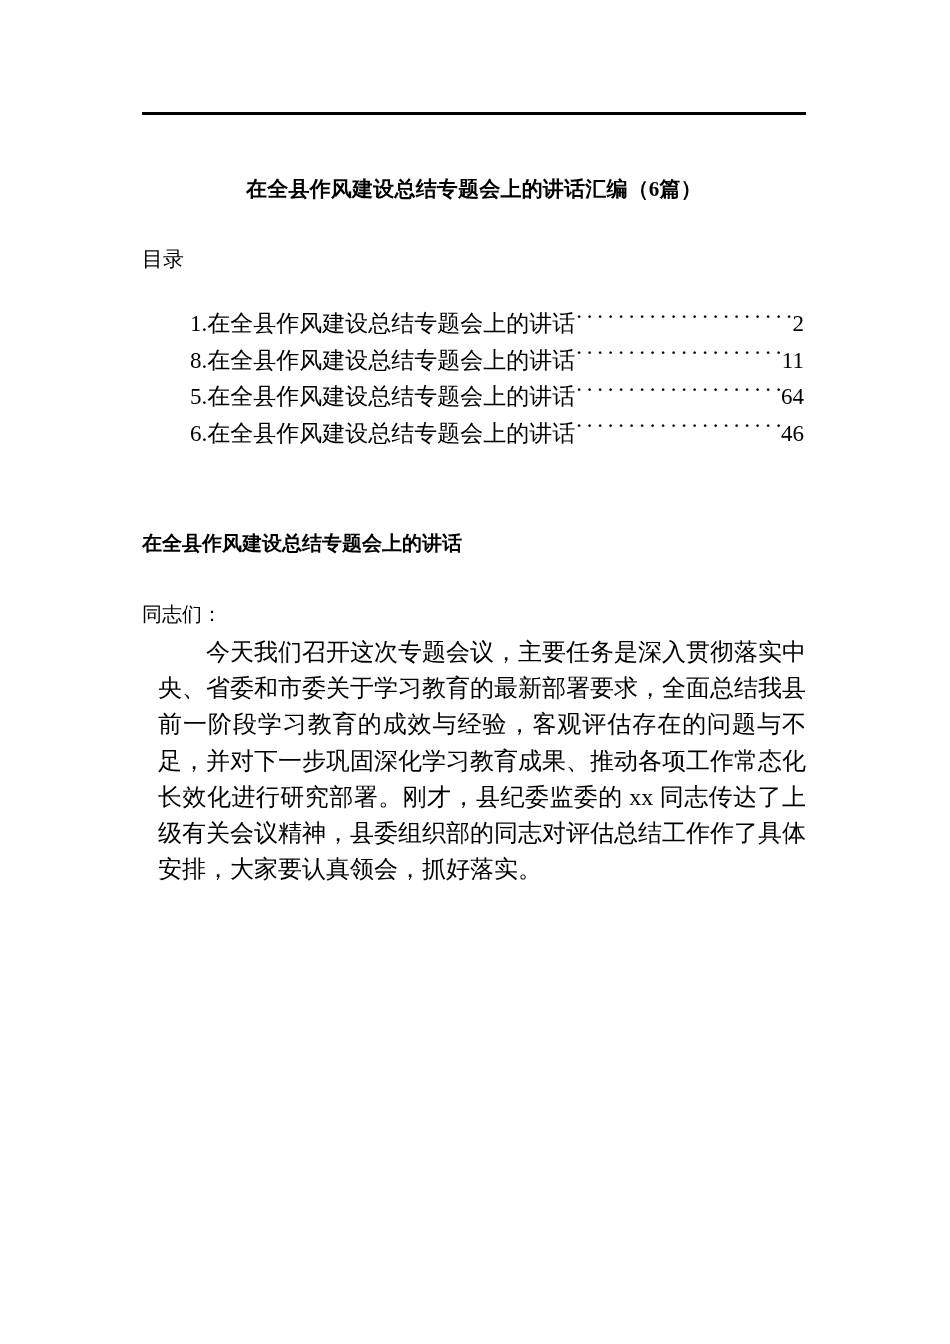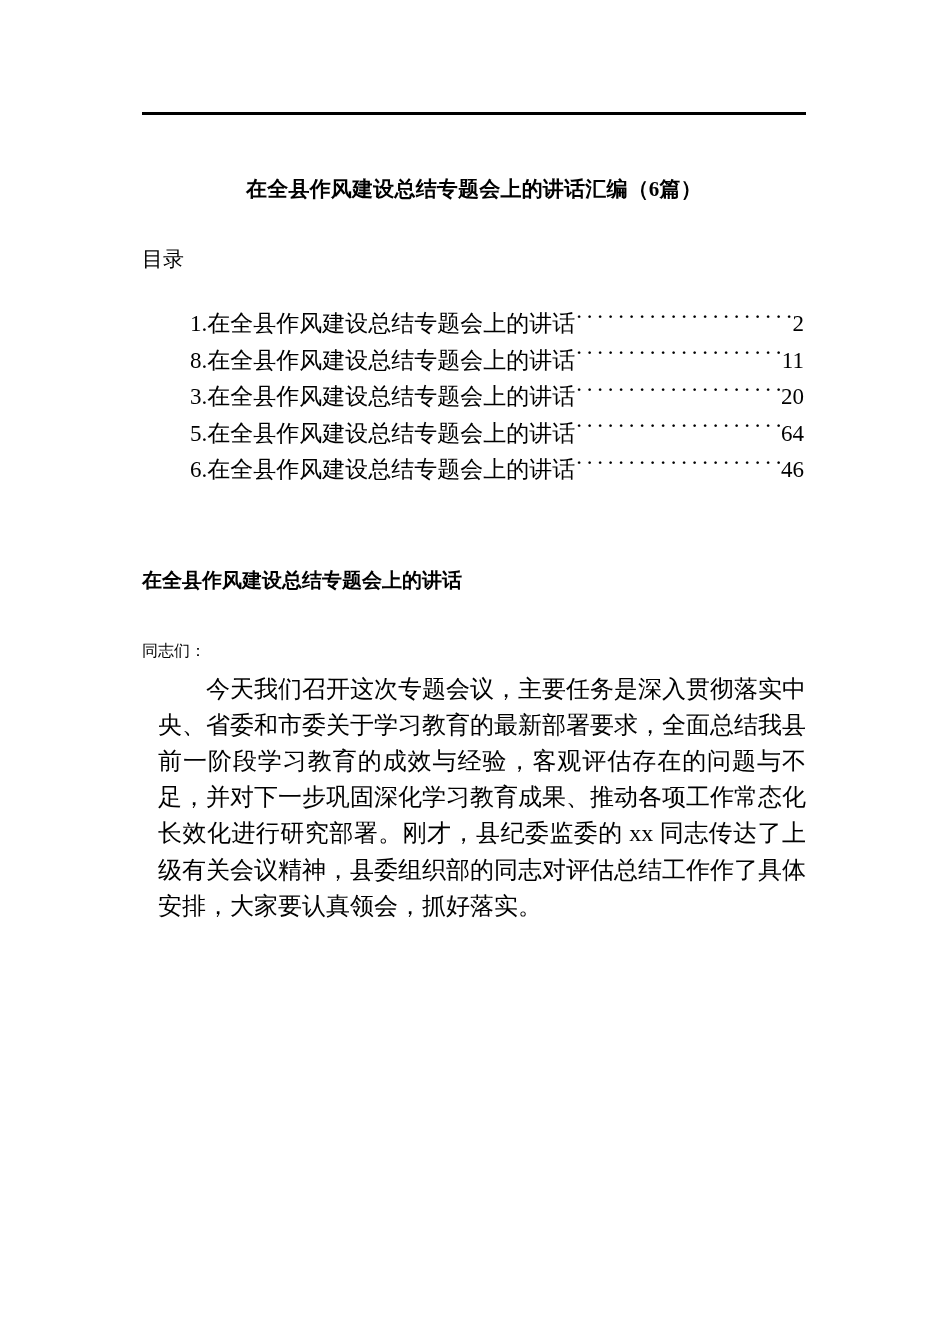--- a/index.html
+++ b/index.html
@@ -105,21 +105,21 @@
     line-height: 30px;
     text-align: left;
     margin: 76px 0 0 0;
   }
 
   
   .body-block {
     margin-top: 38px;
   }
   .salutation {
-    font-size: 16px;
+    font-size: 20px;
     line-height: 36px;
     margin: 0;
     text-align: justify;
   }
   .para {
     font-size: 24px;
     line-height: 36.2px;
     margin: 2px 0 0 16px;
     text-align: justify;
     text-justify: inter-character;
@@ -146,25 +146,20 @@
         <span class="toc-label">1.在全县作风建设总结专题会上的讲话</span>
         <span class="toc-leader"></span>
         <span class="toc-page">2</span>
       </li>
       <li class="toc-row">
         <span class="toc-label">8.在全县作风建设总结专题会上的讲话</span>
         <span class="toc-leader"></span>
         <span class="toc-page">11</span>
       </li>
       <li class="toc-row">
-        <span class="toc-label">3.在全县作风建设总结专题会上的讲话</span>
-        <span class="toc-leader"></span>
-        <span class="toc-page">20</span>
-      </li>
-      <li class="toc-row">
         <span class="toc-label">5.在全县作风建设总结专题会上的讲话</span>
         <span class="toc-leader"></span>
         <span class="toc-page">64</span>
       </li>
       <li class="toc-row">
         <span class="toc-label">6.在全县作风建设总结专题会上的讲话</span>
         <span class="toc-leader"></span>
         <span class="toc-page">46</span>
       </li>
     </ul>

